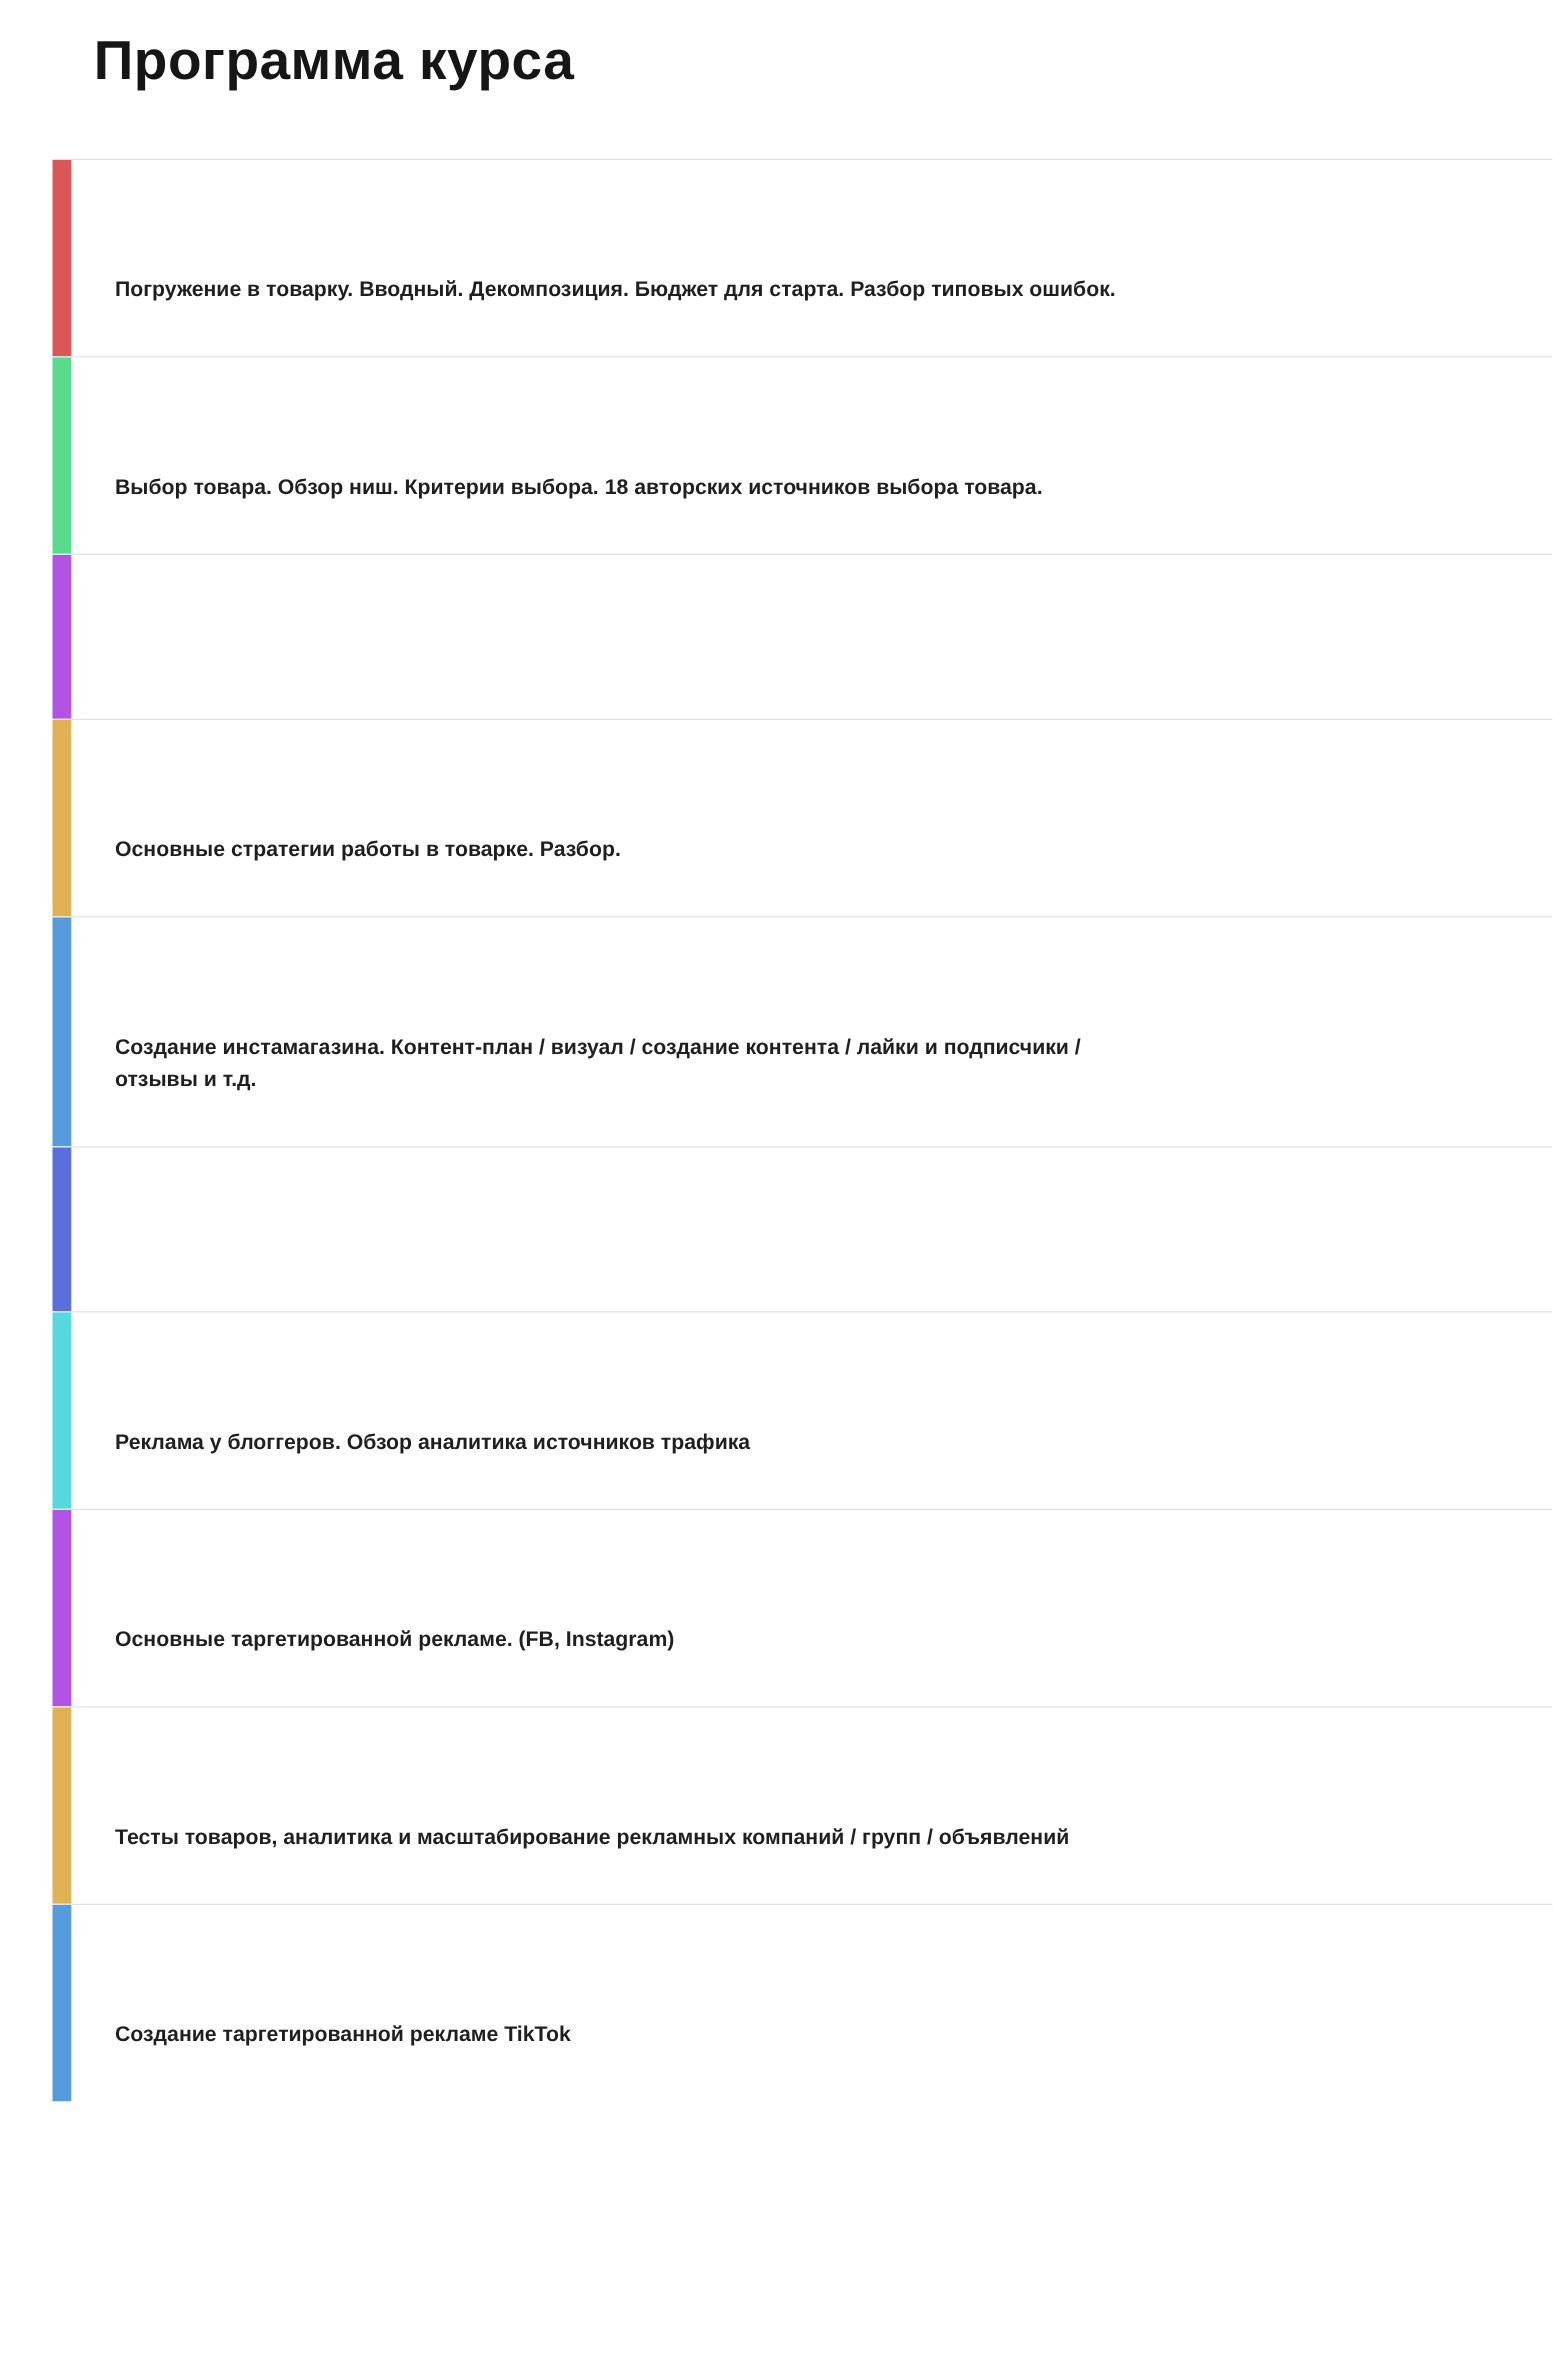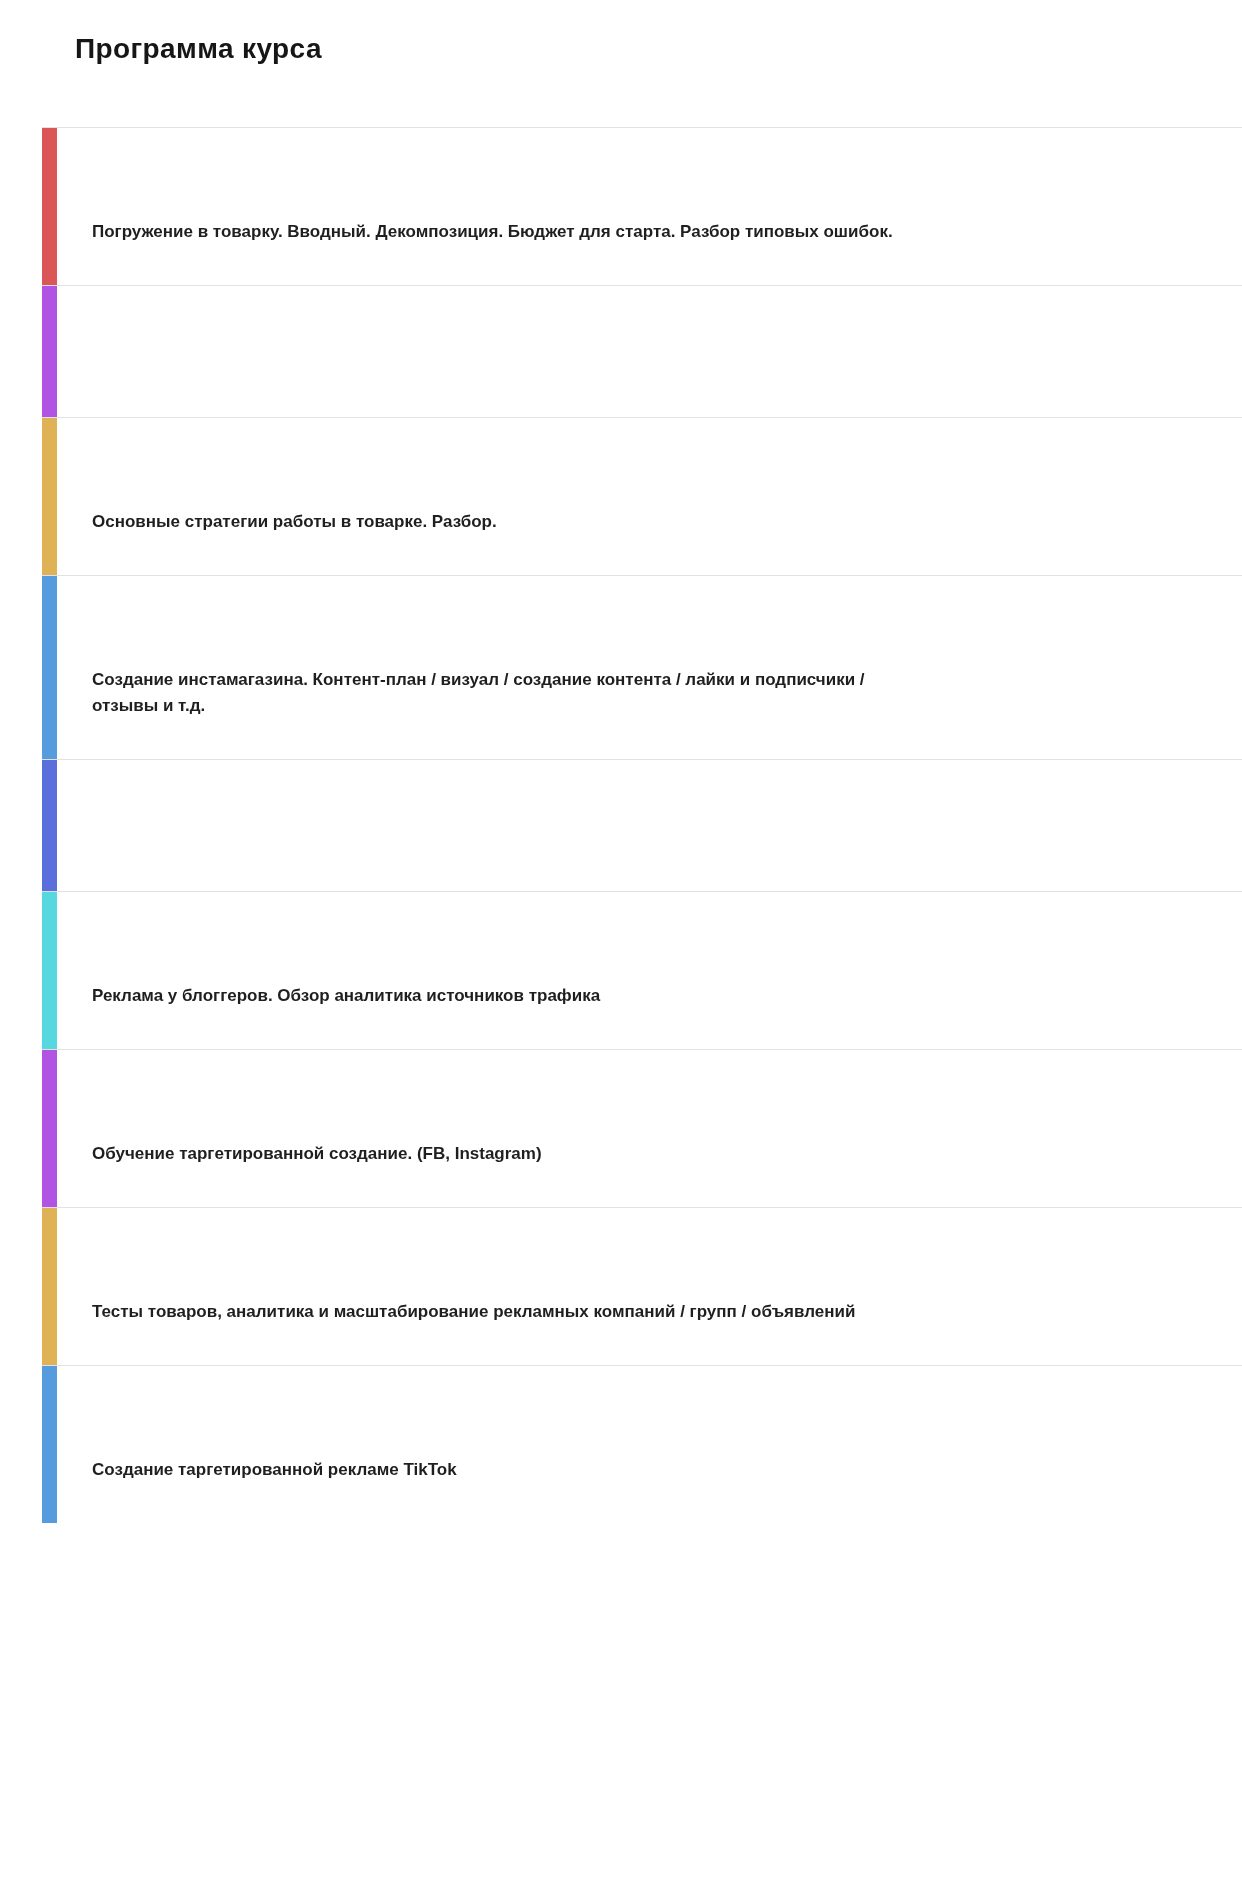--- a/index.html
+++ b/index.html
@@ -9,21 +9,21 @@
   body {
     width: 1242px;
     height: 1888px;
     background: #ffffff;
     font-family: "Liberation Sans", sans-serif;
     overflow: hidden;
   }
   .page-title {
     margin: 0 0 57px 75px;
     padding-top: 28px;
-    font-size: 28px;
+    font-size: 44px;
     line-height: 42px;
     font-weight: 800;
     letter-spacing: 0.4px;
     color: #161616;
   }
   .course-list {
     width: 100%;
   }
   .row {
     position: relative;
@@ -58,41 +58,45 @@
 <body>
 
 <h1 class="page-title">Программа курса</h1>
 
 <div class="course-list" id="course-list">
     <div class="row">
     <span class="bar" style="background: rgb(219, 87, 87);"></span>
     <span>Погружение в товарку. Вводный. Декомпозиция. Бюджет для старта. Разбор типовых ошибок.</span>
   </div>
     <div class="row">
+    <span class="bar" style="background: rgb(87, 219, 140);"></span>
+    <span>Выбор товара. Обзор ниш. Критерии выбора. 18 авторских источников выбора товара.</span>
+  </div>
+    <div class="row">
     <span class="bar" style="background: rgb(178, 84, 227);"></span>
   </div>
     <div class="row">
     <span class="bar" style="background: rgb(223, 179, 85);"></span>
     <span>Основные стратегии работы в товарке. Разбор.</span>
   </div>
     <div class="row">
     <span class="bar" style="background: rgb(87, 155, 223);"></span>
     <span>Создание инстамагазина. Контент-план / визуал / создание контента / лайки и подписчики /
 отзывы и т.д.</span>
   </div>
     <div class="row">
     <span class="bar" style="background: rgb(90, 110, 220);"></span>
   </div>
     <div class="row">
     <span class="bar" style="background: rgb(87, 216, 222);"></span>
     <span>Реклама у блоггеров. Обзор аналитика источников трафика</span>
   </div>
     <div class="row">
     <span class="bar" style="background: rgb(178, 84, 227);"></span>
-    <span>Обучение таргетированной создание. (FB, Instagram)</span>
+    <span>Основные таргетированной рекламе. (FB, Instagram)</span>
   </div>
     <div class="row">
     <span class="bar" style="background: rgb(223, 179, 85);"></span>
     <span>Тесты товаров, аналитика и масштабирование рекламных компаний / групп / объявлений</span>
   </div>
     <div class="row">
     <span class="bar" style="background: rgb(87, 155, 223);"></span>
     <span>Создание таргетированной рекламе TikTok</span>
   </div>
   </div>

